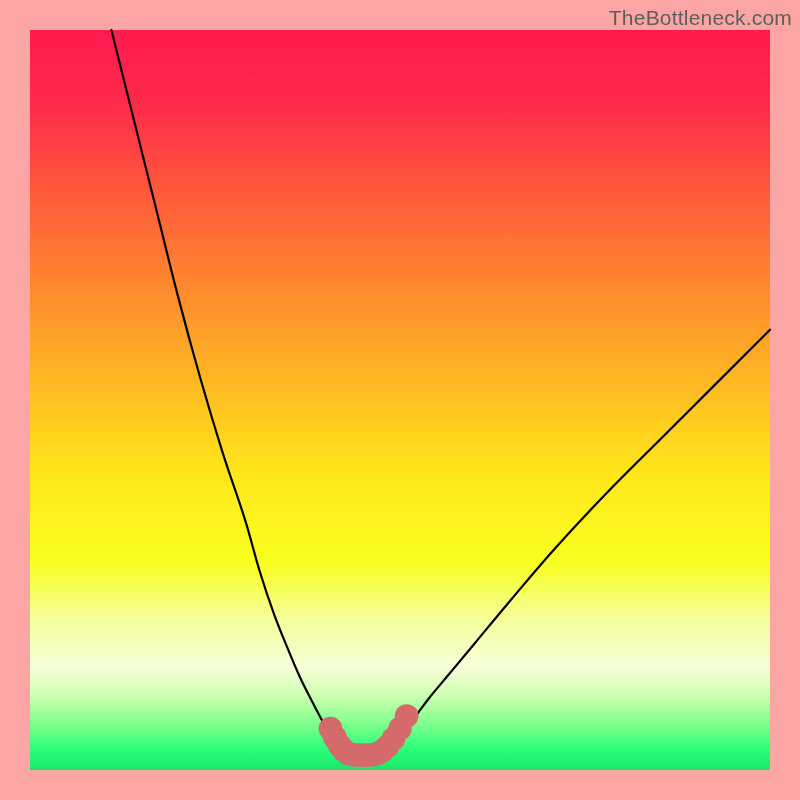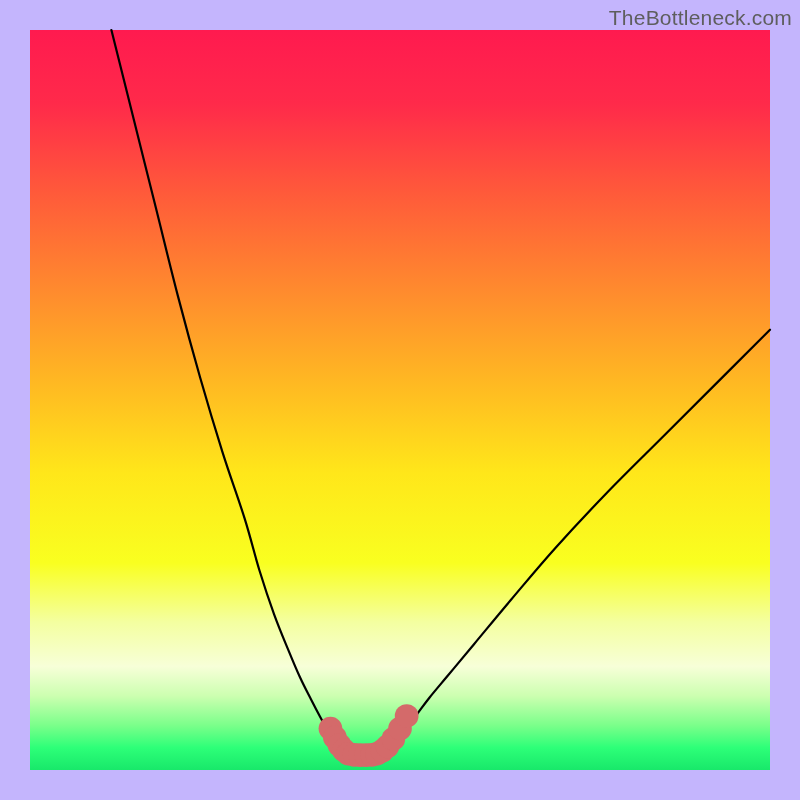--- a/index.html
+++ b/index.html
@@ -10,21 +10,21 @@
     background: #000;
     font-family: Arial, Helvetica, sans-serif;
     overflow: hidden;
   }
   .frame {
     position: absolute;
     left: 0;
     top: 0;
     width: 800px;
     height: 800px;
-    background: #c4b5fd;
+    background: #fca5a5;
   }
   .plot-area {
     position: absolute;
     left: 30px;
     top: 30px;
     width: 740px;
     height: 740px;
   }
   .gradient-bg {
     position: absolute;

